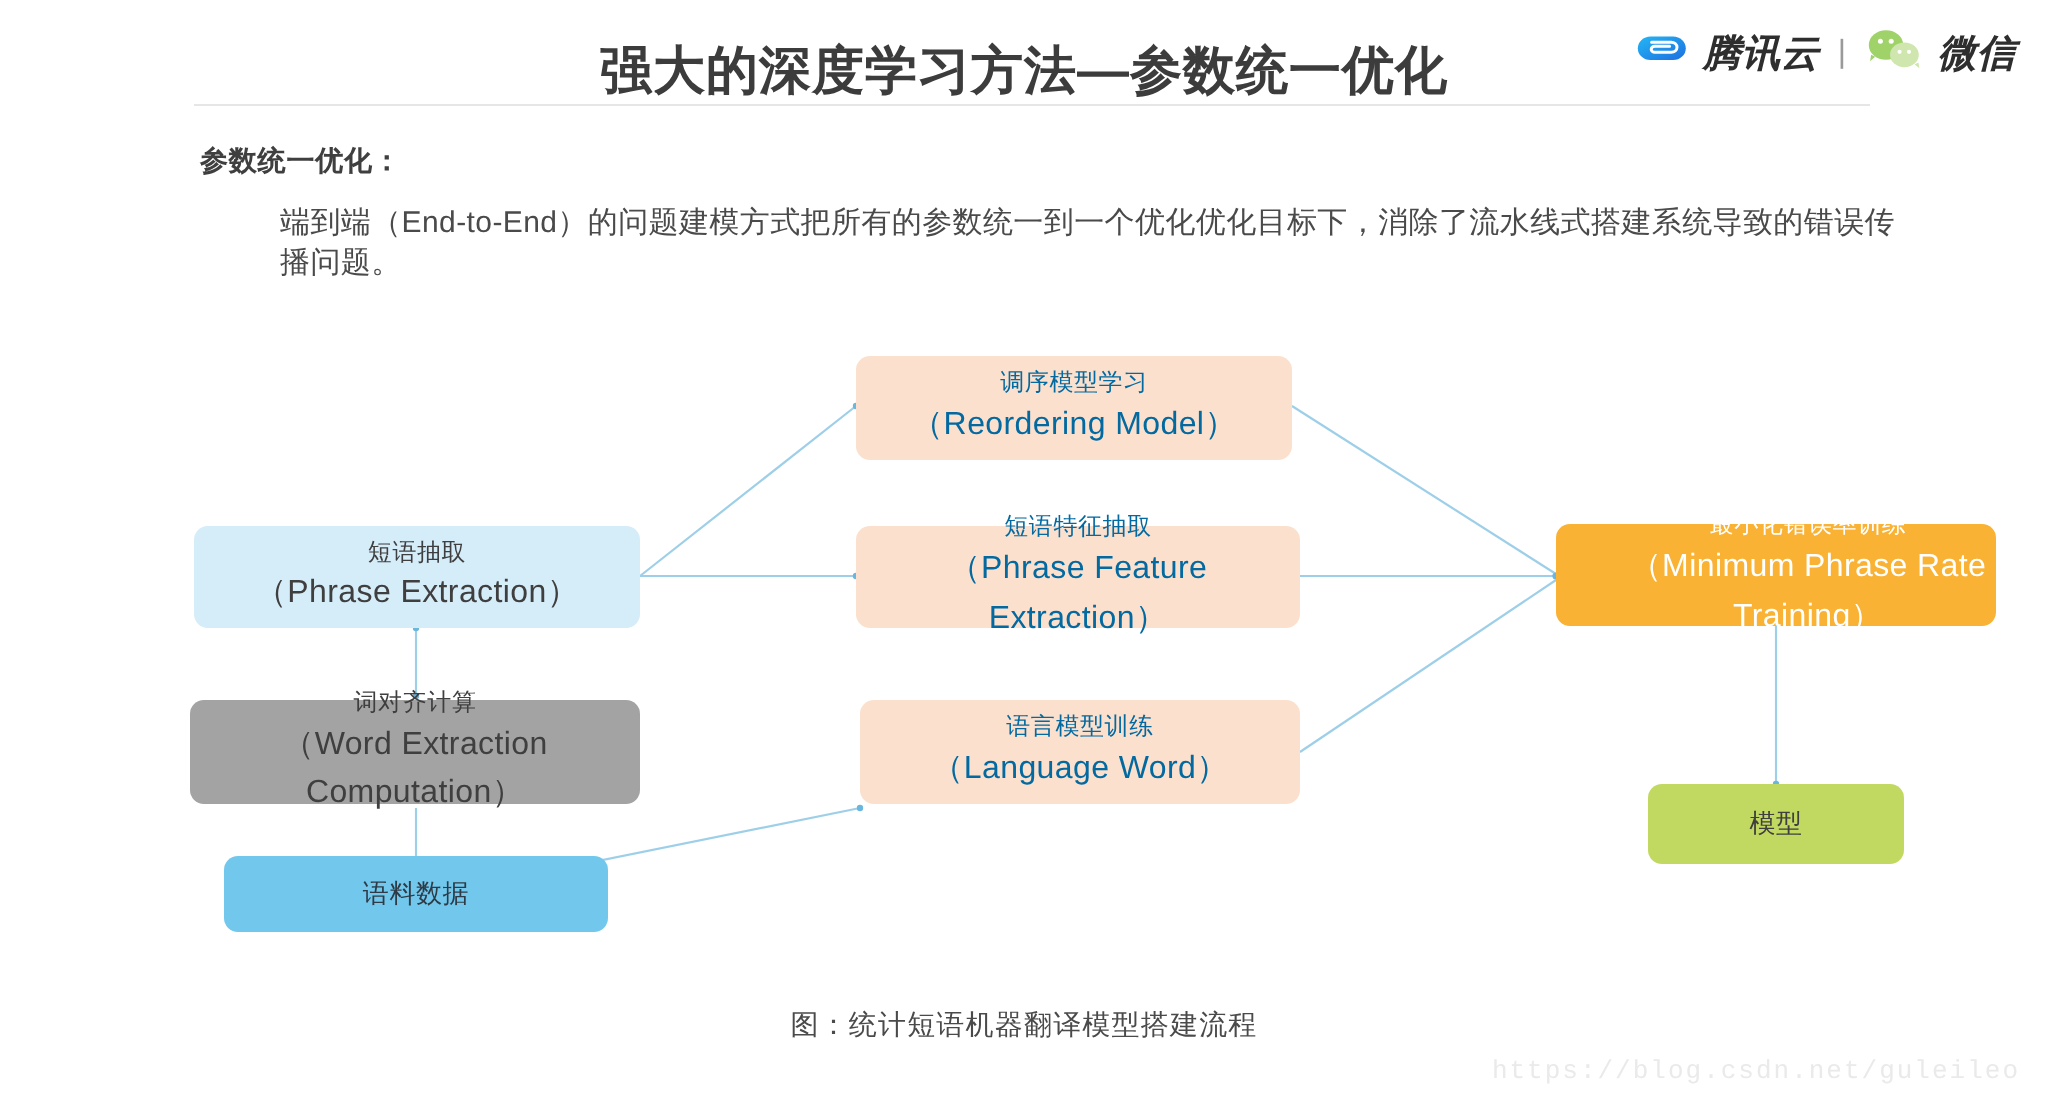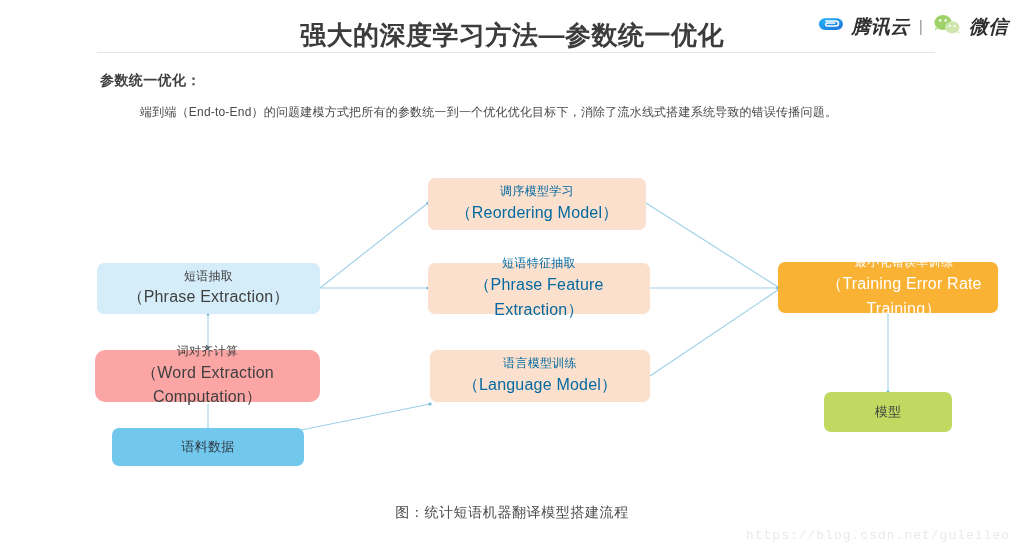--- a/index.html
+++ b/index.html
@@ -71,21 +71,21 @@
     font-size: 14px;
     font-weight: bold;
     color: #3f3f3f;
     letter-spacing: 0.4px;
   }
   .paragraph {
     position: absolute;
     left: 140px;
     top: 102px;
     width: 820px;
-    font-size: 12px;
+    font-size: 15px;
     line-height: 20px;
     color: #4a4a4a;
     letter-spacing: 0.2px;
   }
 
   
   #diagram {
     position: absolute;
     left: 0;
     top: 0;
@@ -111,21 +111,21 @@
   .node .en {
     font-size: 16px;
     letter-spacing: 0.2px;
   }
   .node.single .cn { font-size: 13px; }
 
   
   .n-blue-light { background: #d5ecf9; color: #3f3f3f; }
   .n-peach      { background: #fbe0cd; color: #0369a1; }
   .n-amber      { background: #f9b233; color: #ffffff; padding-left: 32px; }
-  .n-olive      { background: #fca5a5; color: #3f3f3f; border-radius: 10px; }
+  .n-olive      { background: #a3a3a3; color: #3f3f3f; }
   .n-green      { background: #c2d961; color: #3f3f3f; }
   .n-blue       { background: #72c8ec; color: #2e3a46; }
 
   
   .figure-caption {
     position: absolute;
     left: 0;
     top: 504px;
     width: 1024px;
     text-align: center;
@@ -225,31 +225,31 @@
   <span class="en">（Phrase Extraction）</span>
 </div>
 
 <div class="node n-peach" style="left:428px; top:263px; width:222px; height:51px;">
   <span class="cn">短语特征抽取</span>
   <span class="en">（Phrase Feature Extraction）</span>
 </div>
 
 <div class="node n-amber" style="left:778px; top:262px; width:220px; height:51px;">
   <span class="cn">最小化错误率训练</span>
-  <span class="en">（Training Error Rate Training）</span>
+  <span class="en">（Minimum Phrase Rate Training）</span>
 </div>
 
 <div class="node n-olive" style="left:95px; top:350px; width:225px; height:52px;">
   <span class="cn">词对齐计算</span>
   <span class="en">（Word Extraction Computation）</span>
 </div>
 
 <div class="node n-peach" style="left:430px; top:350px; width:220px; height:52px;">
   <span class="cn">语言模型训练</span>
-  <span class="en">（Language Model）</span>
+  <span class="en">（Language Word）</span>
 </div>
 
 <div class="node n-green single" style="left:824px; top:392px; width:128px; height:40px;">
   <span class="cn">模型</span>
 </div>
 
 <div class="node n-blue single" style="left:112px; top:428px; width:192px; height:38px;">
   <span class="cn">语料数据</span>
 </div>
 

